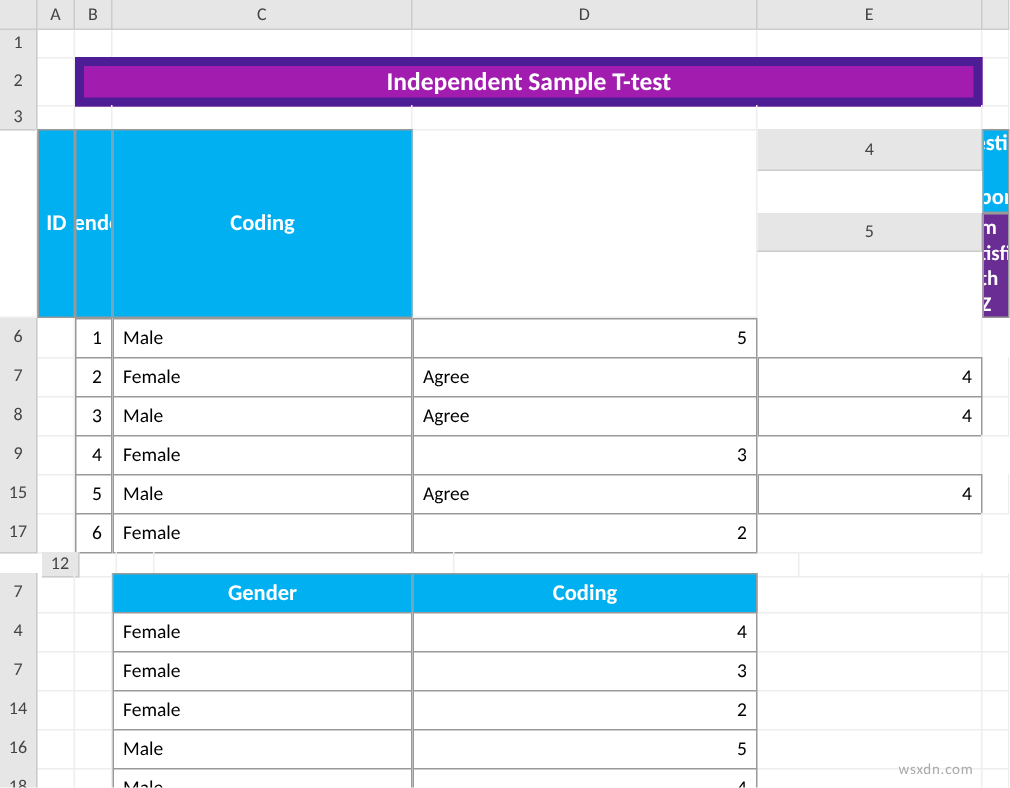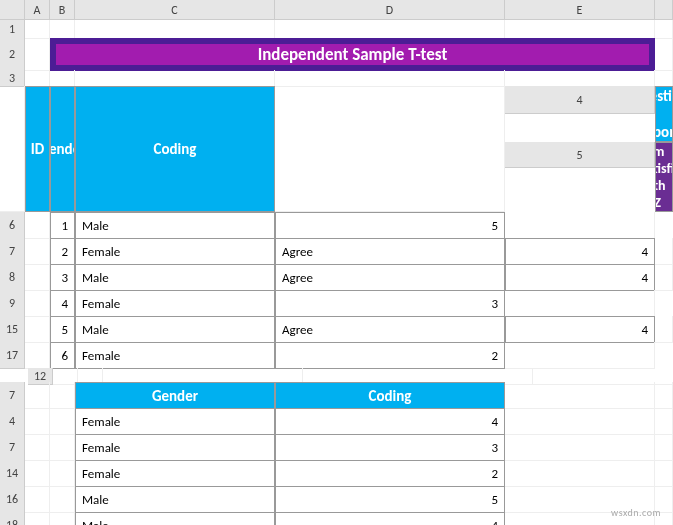--- a/index.html
+++ b/index.html
@@ -83,21 +83,21 @@
     .dcell {
       border: 1px solid #999 !important;
       font-size: 13px;
       padding: 0 6px;
       background: #fff;
     }
     .right { justify-content: flex-end; }
     .left { justify-content: flex-start; }
     .watermark {
       position: absolute;
-      right: 12px;
+      right: 24px;
       bottom: 6px;
       font-size: 10px;
       color: #aaa;
       letter-spacing: 0.5px;
       margin-left: 23px;
     }
     
     .row2 {
       display: grid;
       grid-template-columns: 25px 25px 25px 200px 230px 150px 18px;

